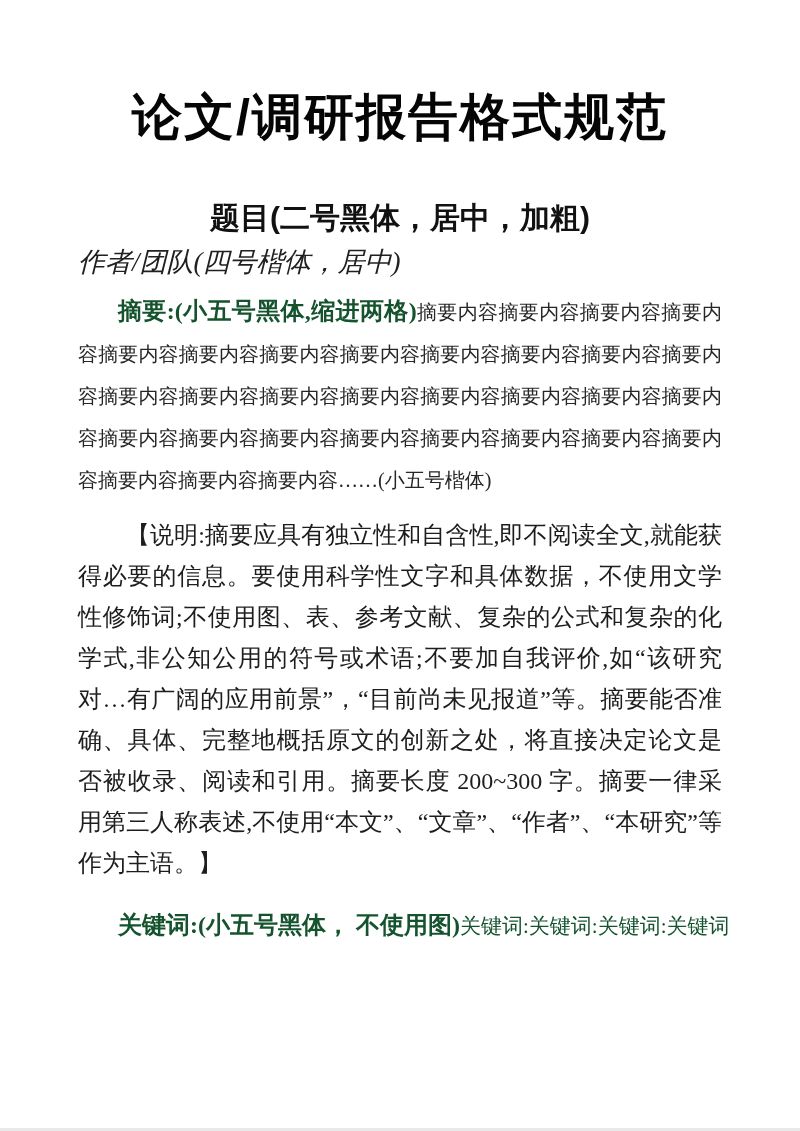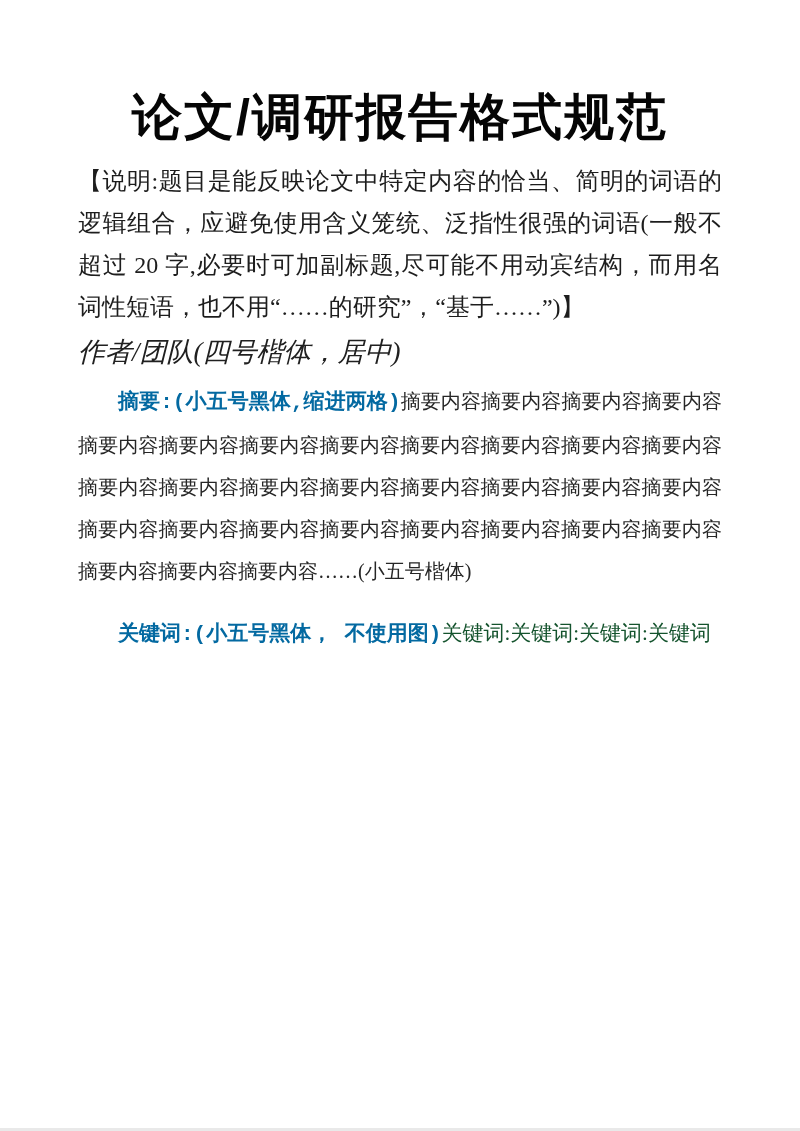--- a/index.html
+++ b/index.html
@@ -66,25 +66,25 @@
   }
   .abstract-paragraph {
     margin: 6px 0 0 0;
     font-size: 20px;
     line-height: 42px;
     text-align: justify;
     text-indent: 40px;
     color: #222222;
   }
   .abstract-lead, .keywords-lead {
-    font-family: Liberation Mono, monospace;
+    font-family: Liberation Serif, serif;
     font-weight: bold;
     font-style: normal;
-    font-size: 21px;
-    color: #0369a1;
+    font-size: 24px;
+    color: #14532d;
   }
   .abstract-body {
     font-family: "Liberation Serif", serif;
     font-size: 20px;
     color: #262626;
   }
   .keywords-paragraph {
     margin: 20px 0 0 0;
     font-size: 20px;
     line-height: 42px;
@@ -106,26 +106,27 @@
   }
 </style>
 </head>
 <body>
 
 <div class="page" style="color: rgb(29, 29, 29); background: rgb(255, 255, 255);">
   <div class="content">
 
     <h1 class="main-title" style="color: rgb(5, 5, 5);">论文/调研报告格式规范</h1>
 
+    <h2 class="section-heading">题目(二号黑体，居中，加粗)</h2>
 
-    <p class="note-paragraph">【说明:题目是能反映论文中特定内容的恰当、简明的词语的逻辑组合，应避免使用含义笼统、泛指性很强的词语(一般不超过 20 字,必要时可加副标题,尽可能不用动宾结构，而用名词性短语，也不用“……的研究”，“基于……”)】</p>
 
     <p class="author-line">作者/团队(四号楷体，居中)</p>
 
     <p class="abstract-paragraph"><span class="abstract-lead">摘要:(小五号黑体,缩进两格)</span><span class="abstract-body">摘要内容摘要内容摘要内容摘要内容摘要内容摘要内容摘要内容摘要内容摘要内容摘要内容摘要内容摘要内容摘要内容摘要内容摘要内容摘要内容摘要内容摘要内容摘要内容摘要内容摘要内容摘要内容摘要内容摘要内容摘要内容摘要内容摘要内容摘要内容摘要内容摘要内容摘要内容……(小五号楷体)</span></p>
 
+    <p class="note-paragraph indented">【说明:摘要应具有独立性和自含性,即不阅读全文,就能获得必要的信息。要使用科学性文字和具体数据，不使用文学性修饰词;不使用图、表、参考文献、复杂的公式和复杂的化学式,非公知公用的符号或术语;不要加自我评价,如“该研究对…有广阔的应用前景”，“目前尚未见报道”等。摘要能否准确、具体、完整地概括原文的创新之处，将直接决定论文是否被收录、阅读和引用。摘要长度 200~300 字。摘要一律采用第三人称表述,不使用“本文”、“文章”、“作者”、“本研究”等作为主语。】</p>
 
     <p class="keywords-paragraph"><span class="keywords-lead">关键词:(小五号黑体， 不使用图)</span><span class="keywords-body">关键词:关键词:关键词:关键词</span></p>
 
   </div>
 
   <div class="bottom-edge" style="background: rgb(233, 233, 233);"></div>
 </div>
 
 </body></html>

